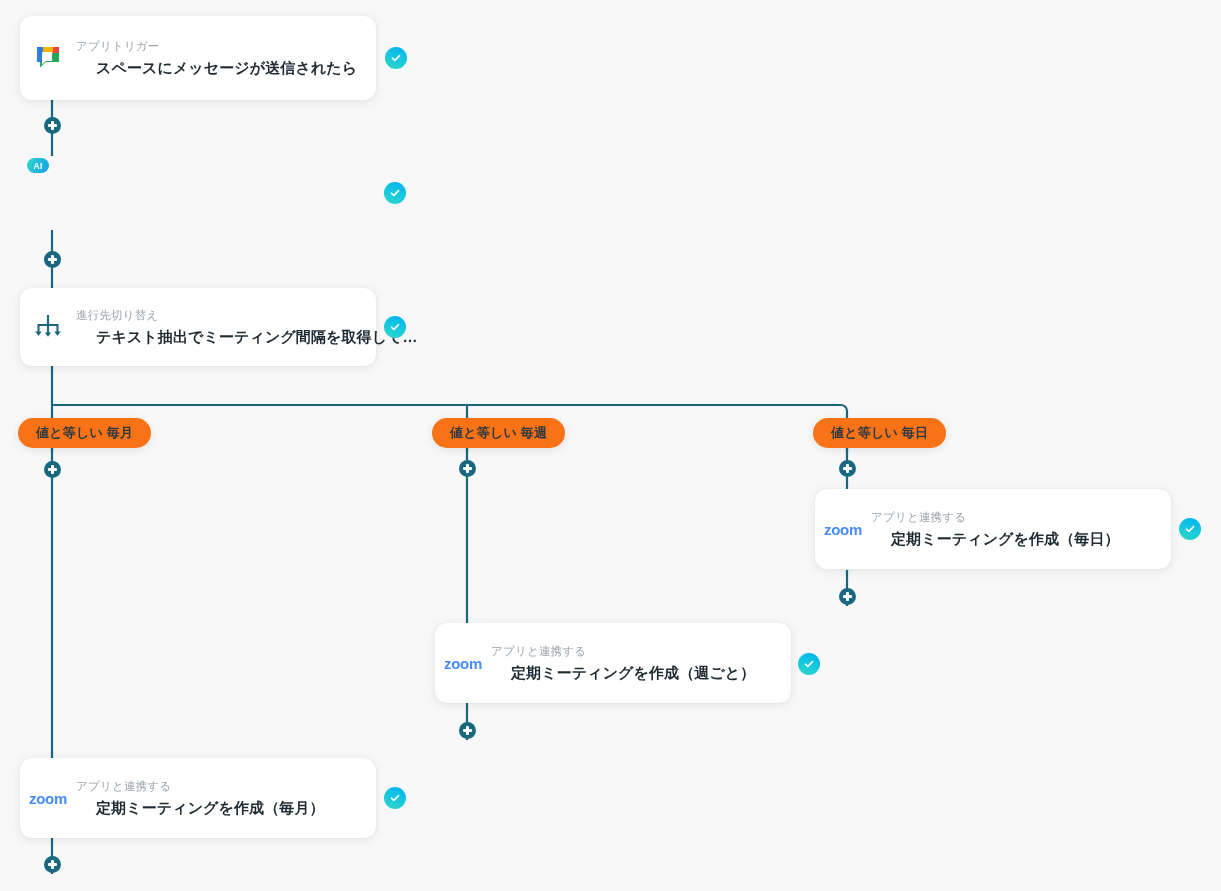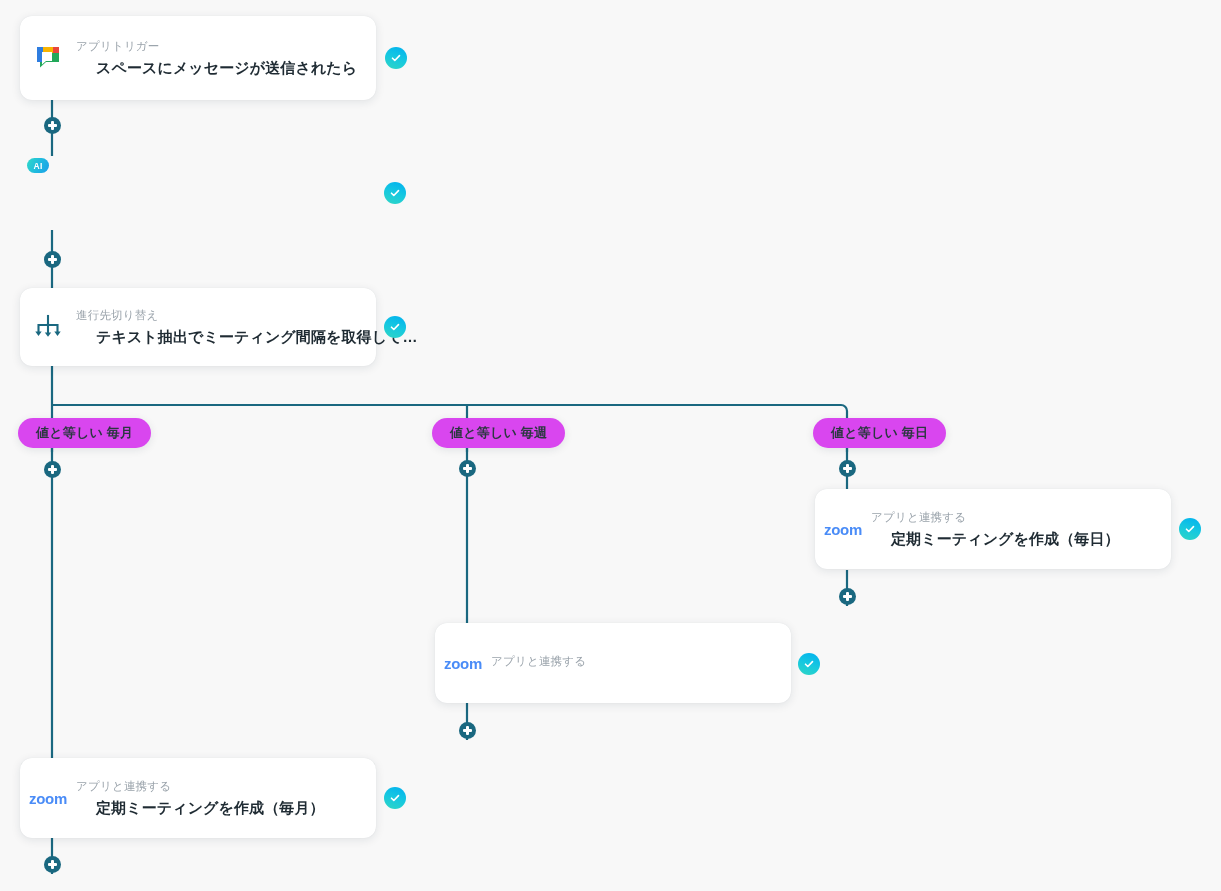--- a/index.html
+++ b/index.html
@@ -67,21 +67,21 @@
     content:"";position:absolute;width:9px;height:2.2px;background:#fff;border-radius:1px;
   }
   .plus:after{
     content:"";position:absolute;width:2.2px;height:9px;background:#fff;border-radius:1px;
   }
 
   
   .pill{
     position:absolute;z-index:3;
     height:30px;border-radius:15px;
-    background:#d946ef;
+    background:#f97316;
     box-shadow:0 2px 8px rgba(20,40,60,.10);
     display:flex;align-items:center;
     padding:0 18px;
     font-size:13px;color:#2b3840;font-weight:bold;
     white-space:nowrap;letter-spacing:.2px;text-align:right;
   }
 
   
   .zoomlogo{
     font-family:"Liberation Sans","DejaVu Sans",sans-serif;
@@ -208,20 +208,21 @@
       </svg>
   </div>
   <div class="plus" style="left:839px;top:588px;"></div>
 
   <div class="card" style="left:435px;top:623px;width:356px;height:80px;">
     <div class="card-icon">
       <span class="zoomlogo">zoom</span>
     </div>
     <div class="card-text">
       <div class="card-sub">アプリと連携する</div>
+      <div class="card-title">定期ミーティングを作成（週ごと）</div>
     </div>
   </div>
   <div class="check" style="left:798px;top:653px;">
     <svg width="12" height="12" viewBox="0 0 12 12">
         <path d="M2.5 6.2 L4.8 8.5 L9.5 3.6" stroke="#fff" stroke-width="1.6" fill="none" stroke-linecap="round" stroke-linejoin="round"></path>
       </svg>
   </div>
   <div class="plus" style="left:459px;top:722px;"></div>
 
   <div class="card" style="left:20px;top:758px;width:356px;height:80px;">

